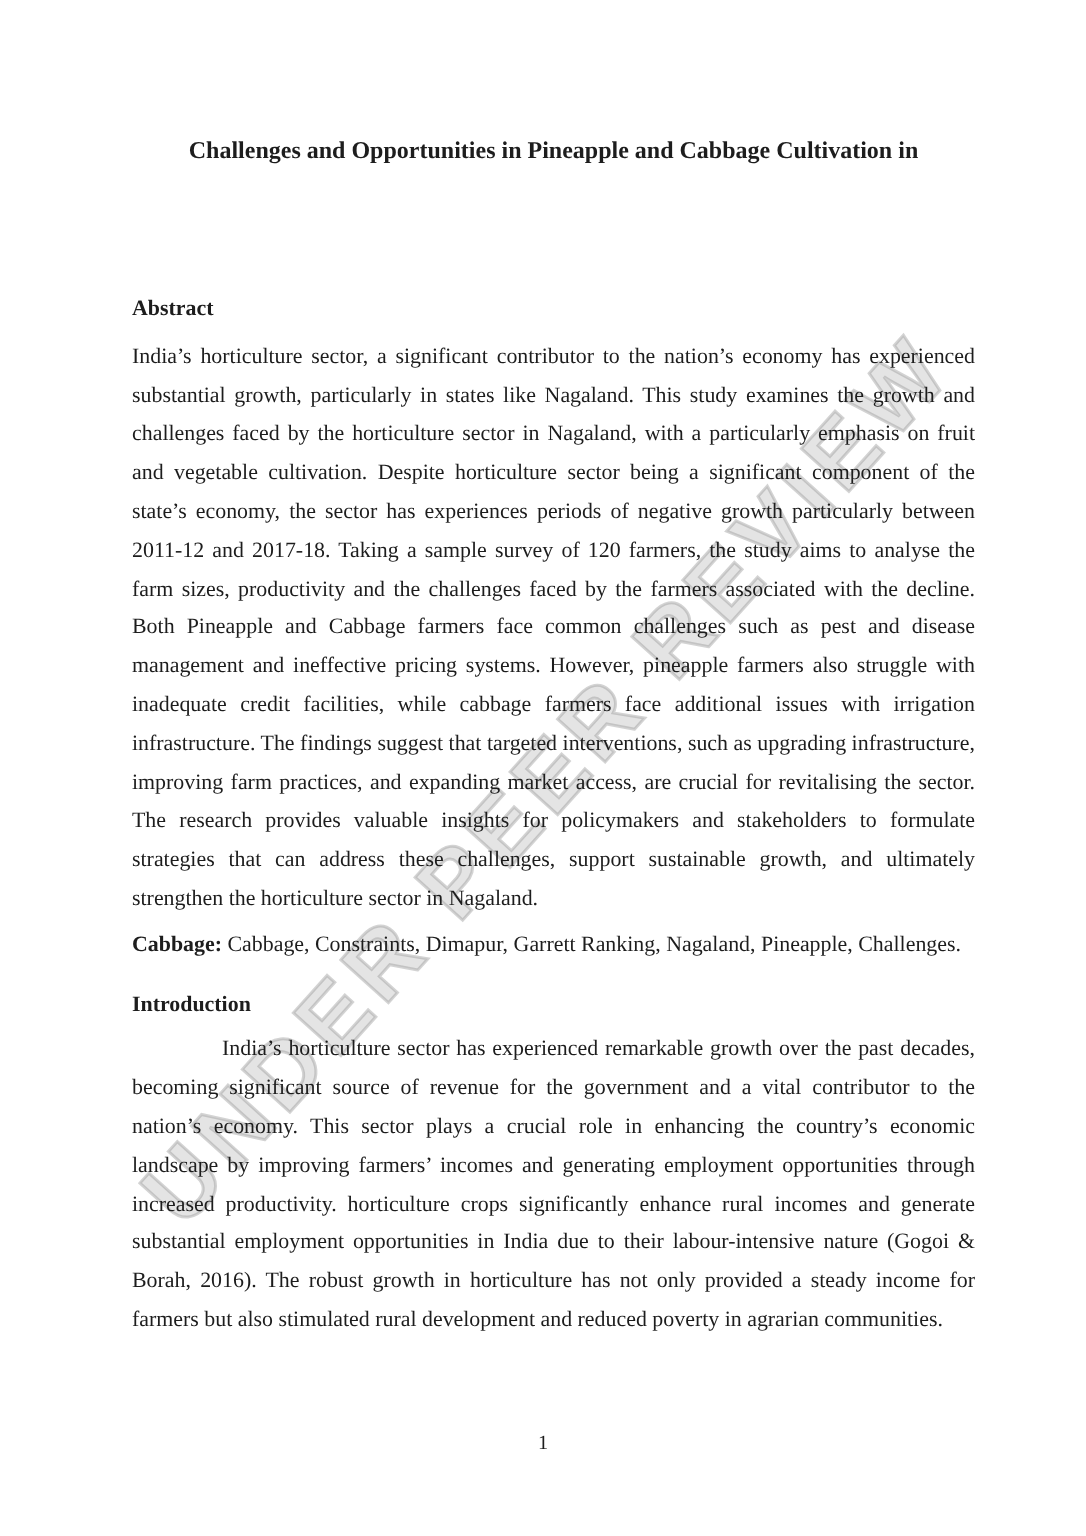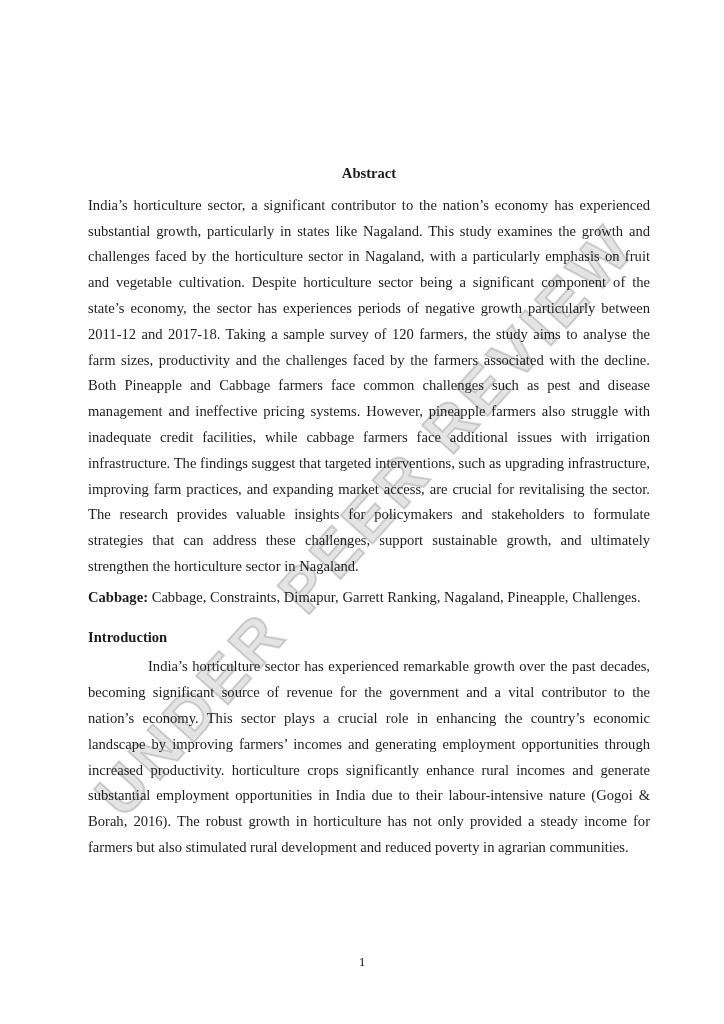--- a/index.html
+++ b/index.html
@@ -44,21 +44,21 @@
     font-size: 16px;
     line-height: 33px;
     text-align: center;
   }
   .section-heading {
     font-weight: bold;
     font-size: 14.6px;
     line-height: 25.8px;
     margin: 0;
   }
-  .heading-abstract { margin-top: 77px; text-align: center; }
+  .heading-abstract { margin-top: 77px; }
   .heading-introduction { margin-top: 14px; }
   .para {
     margin: 0;
     font-size: 14.6px;
     line-height: 25.8px;
     text-align: justify;
   }
   .para-abstract { margin-top: 6px; }
   .para-keywords { margin-top: 5px; }
   .para-introduction { margin-top: 4px; text-indent: 60px; }
@@ -77,20 +77,21 @@
 </head>
 <body>
 
 <div class="page">
 
   <div class="watermark">UNDER PEER REVIEW</div>
 
   <div class="content">
 
     <div class="paper-title">
+      <div>Challenges and Opportunities in Pineapple and Cabbage Cultivation in</div>
     </div>
 
     <h2 class="section-heading heading-abstract">Abstract</h2>
 
     <p class="para para-abstract">India’s horticulture sector, a significant contributor to the nation’s economy has experienced substantial growth, particularly in states like Nagaland. This study examines the growth and challenges faced by the horticulture sector in Nagaland, with a particularly emphasis on fruit and vegetable cultivation. Despite horticulture sector being a significant component of the state’s economy, the sector has experiences periods of negative growth particularly between 2011-12 and 2017-18. Taking a sample survey of 120 farmers, the study aims to analyse the farm sizes, productivity and the challenges faced by the farmers associated with the decline. Both Pineapple and Cabbage farmers face common challenges such as pest and disease management and ineffective pricing systems. However, pineapple farmers also struggle with inadequate credit facilities, while cabbage farmers face additional issues with irrigation infrastructure. The findings suggest that targeted interventions, such as upgrading infrastructure, improving farm practices, and expanding market access, are crucial for revitalising the sector. The research provides valuable insights for policymakers and stakeholders to formulate strategies that can address these challenges, support sustainable growth, and ultimately strengthen the horticulture sector in Nagaland.</p>
 
     <p class="para para-keywords">
       <span class="kw-label">Cabbage:</span>
       <span>Cabbage, Constraints, Dimapur, Garrett Ranking, Nagaland, Pineapple, Challenges.</span>
     </p>

